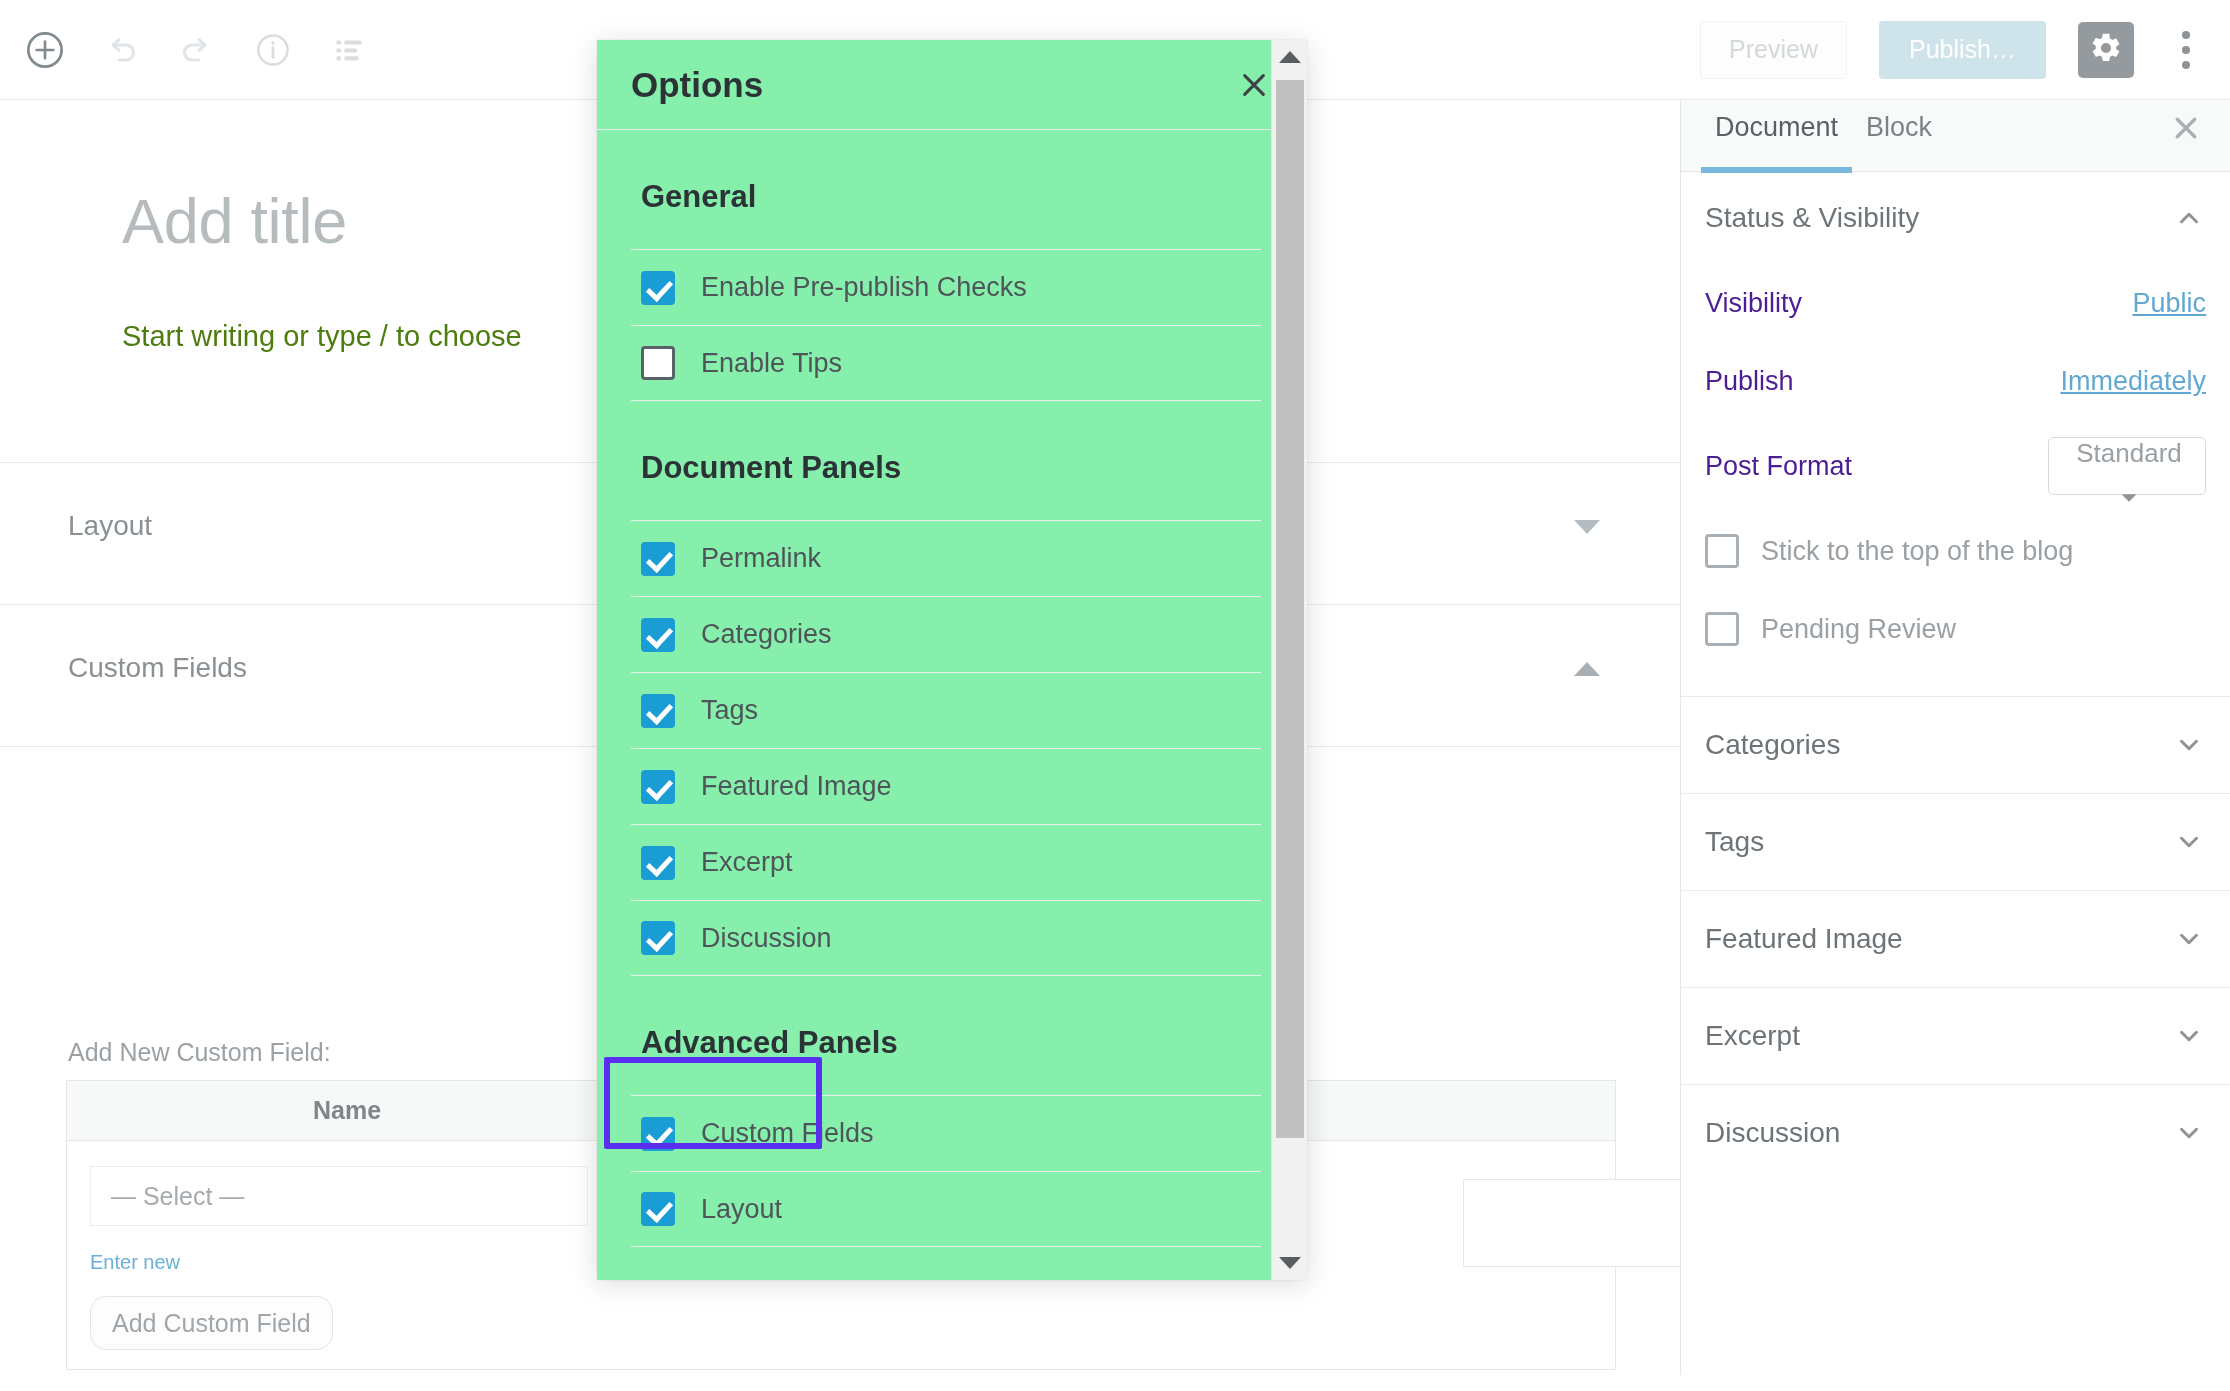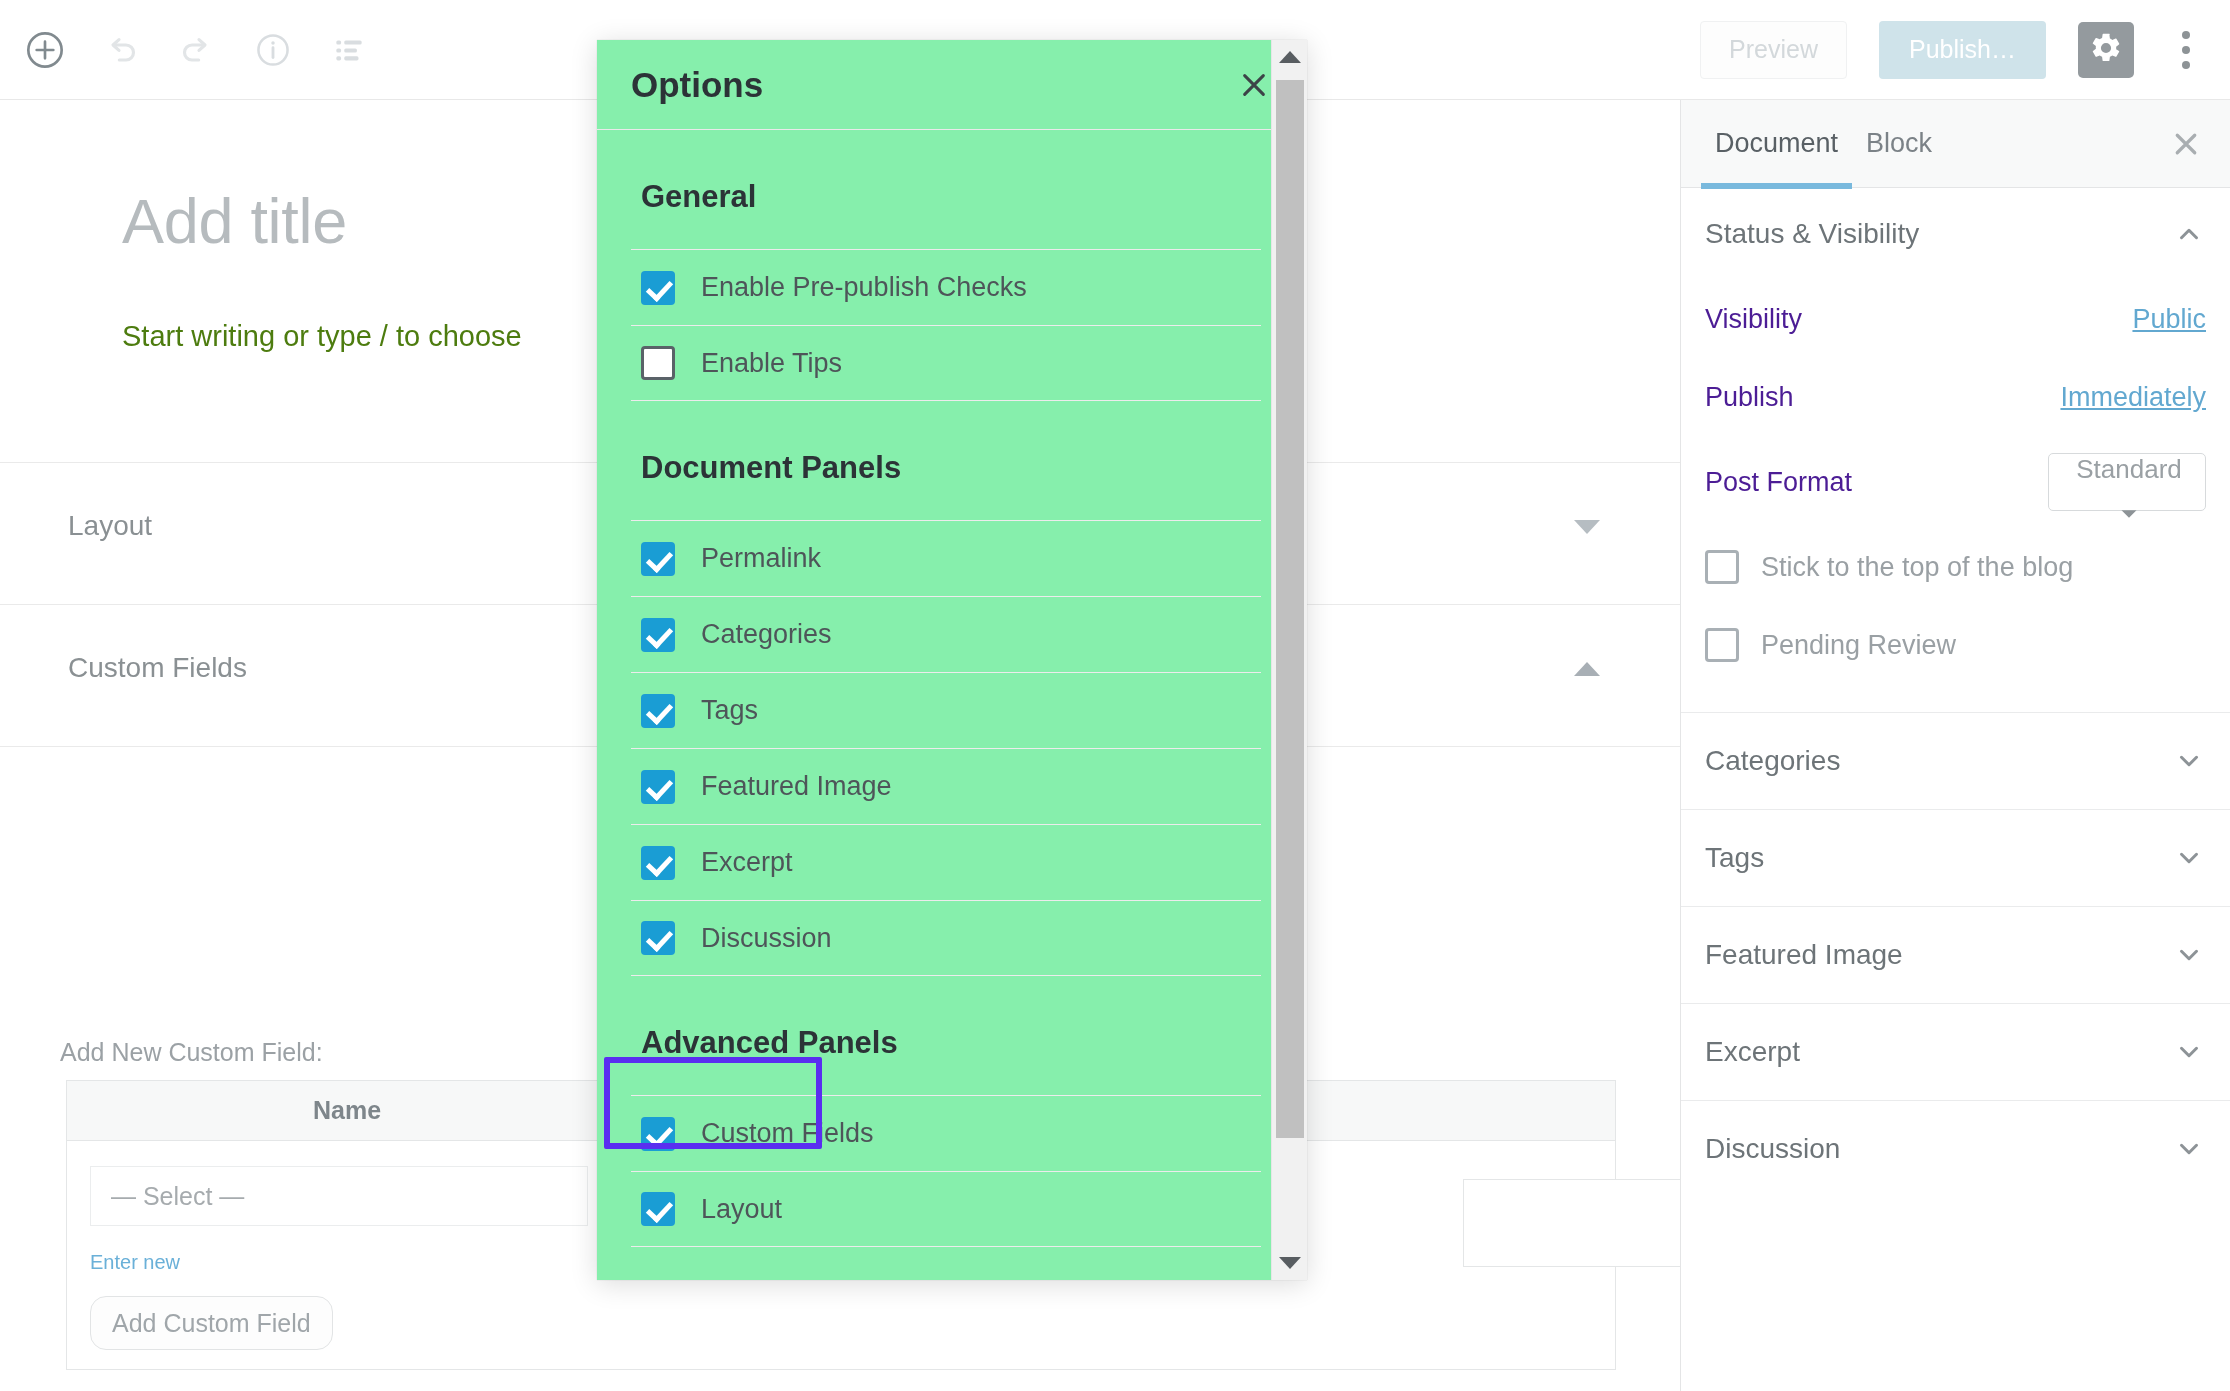--- a/index.html
+++ b/index.html
@@ -139,21 +139,21 @@
     position: absolute;
     width: 0; height: 0;
     border-left: 13px solid transparent;
     border-right: 13px solid transparent;
   }
   .tri-down { border-top: 14px solid #b6bdc2; }
   .tri-up   { border-bottom: 14px solid #a8afb5; }
 
   .cf-label {
     position: absolute;
-    left: 60px; top: 938px;
+    left: 68px; top: 938px;
     font-size: 25px;
     color: #9ba1a5;
   }
 
   .cf-table {
     position: absolute;
     left: 66px; top: 980px;
     width: 1550px;
     height: 290px;
     border: 1px solid #e4e6e7;
@@ -210,21 +210,21 @@
     position: absolute;
     left: 1396px; top: 98px;
     width: 460px; height: 88px;
     border: 1px solid #e4e6e7;
     background: #ffffff;
   }
 
   
   .sidebar {
     position: absolute;
-    top: 100px; right: 0;
+    top: 84px; right: 0;
     width: 550px;
     height: 1291px;
     background: #ffffff;
     border-left: 1px solid #e4e5e6;
     z-index: 4;
   }
   .sb-tabs {
     position: relative;
     height: 88px;
     background: #f8f9f9;

